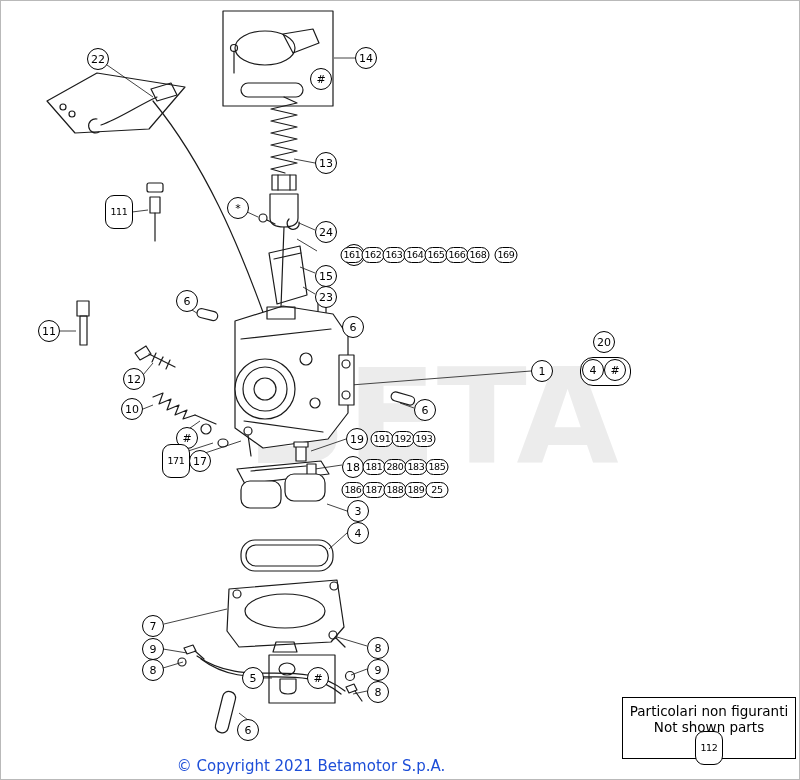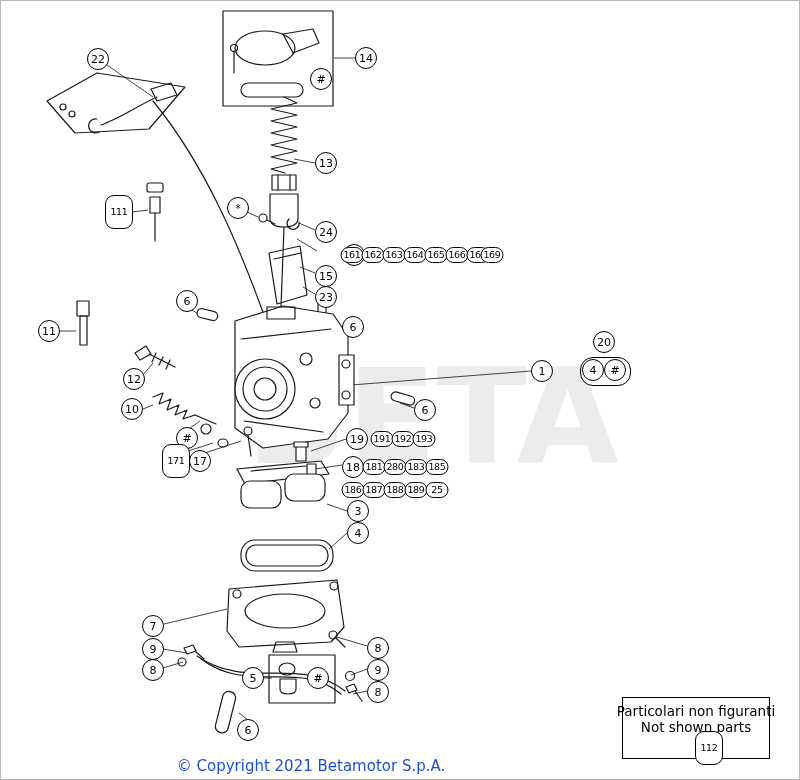--- a/index.html
+++ b/index.html
@@ -16,21 +16,21 @@
     transform:translate(-50%,-50%);color:#000;z-index:5;line-height:1;
   }
   .kind-c{width:22px;height:22px;border-radius:50%;font-size:11px;}
   .kind-o{width:28px;height:34px;border-radius:9px;font-size:9.5px;letter-spacing:-0.3px;}
   .kind-g{width:23px;height:16px;border-radius:8px;font-size:9.5px;letter-spacing:-0.3px;}
   .pair-box{
     position:absolute;left:579px;top:356px;width:49px;height:27px;
     border:1.4px solid #000;border-radius:13px;background:#fff;z-index:4;
   }
   .not-shown-box{
-    position:absolute;left:621px;top:696px;width:148px;height:62px;
+    position:absolute;left:621px;top:696px;width:174px;height:62px;
     border:1.4px solid #000;background:#fff;box-sizing:border-box;
     display:flex;flex-direction:column;align-items:center;padding-top:5px;
     font-size:13.5px;color:#000;z-index:3;
   }
   .not-shown-box .line{white-space:nowrap;}
   .copyright{
     position:absolute;left:310px;top:756px;transform:translateX(-50%);
     font-size:15px;color:#1d4ed8;white-space:nowrap;z-index:3;
   }
 </style>
@@ -207,21 +207,21 @@
     <div class="callout kind-c" style="left: 237px; top: 207px;">*</div>
     <div class="callout kind-c" style="left: 325px; top: 231px;">24</div>
     <div class="callout kind-c" style="left: 327px; top: 254px; margin-left: 26px;">16</div>
     <div class="callout kind-g" style="left: 351px; top: 254px;">161</div>
     <div class="callout kind-g" style="left: 372px; top: 254px;">162</div>
     <div class="callout kind-g" style="left: 393px; top: 254px;">163</div>
     <div class="callout kind-g" style="left: 414px; top: 254px;">164</div>
     <div class="callout kind-g" style="left: 435px; top: 254px;">165</div>
     <div class="callout kind-g" style="left: 456px; top: 254px;">166</div>
     <div class="callout kind-g" style="left: 477px; top: 254px;">168</div>
-    <div class="callout kind-g" style="left: 491px; top: 254px;">169</div>
+    <div class="callout kind-g" style="left: 505px; top: 254px;">169</div>
     <div class="callout kind-o" style="left: 118px; top: 211px;">111</div>
     <div class="callout kind-c" style="left: 325px; top: 275px;">15</div>
     <div class="callout kind-c" style="left: 325px; top: 296px;">23</div>
     <div class="callout kind-c" style="left: 186px; top: 300px;">6</div>
     <div class="callout kind-c" style="left: 48px; top: 330px;">11</div>
     <div class="callout kind-c" style="left: 352px; top: 326px;">6</div>
     <div class="callout kind-c" style="left: 133px; top: 378px;">12</div>
     <div class="callout kind-c" style="left: 131px; top: 408px;">10</div>
     <div class="callout kind-c" style="left: 424px; top: 409px;">6</div>
     <div class="callout kind-c" style="left: 186px; top: 437px;">#</div>

